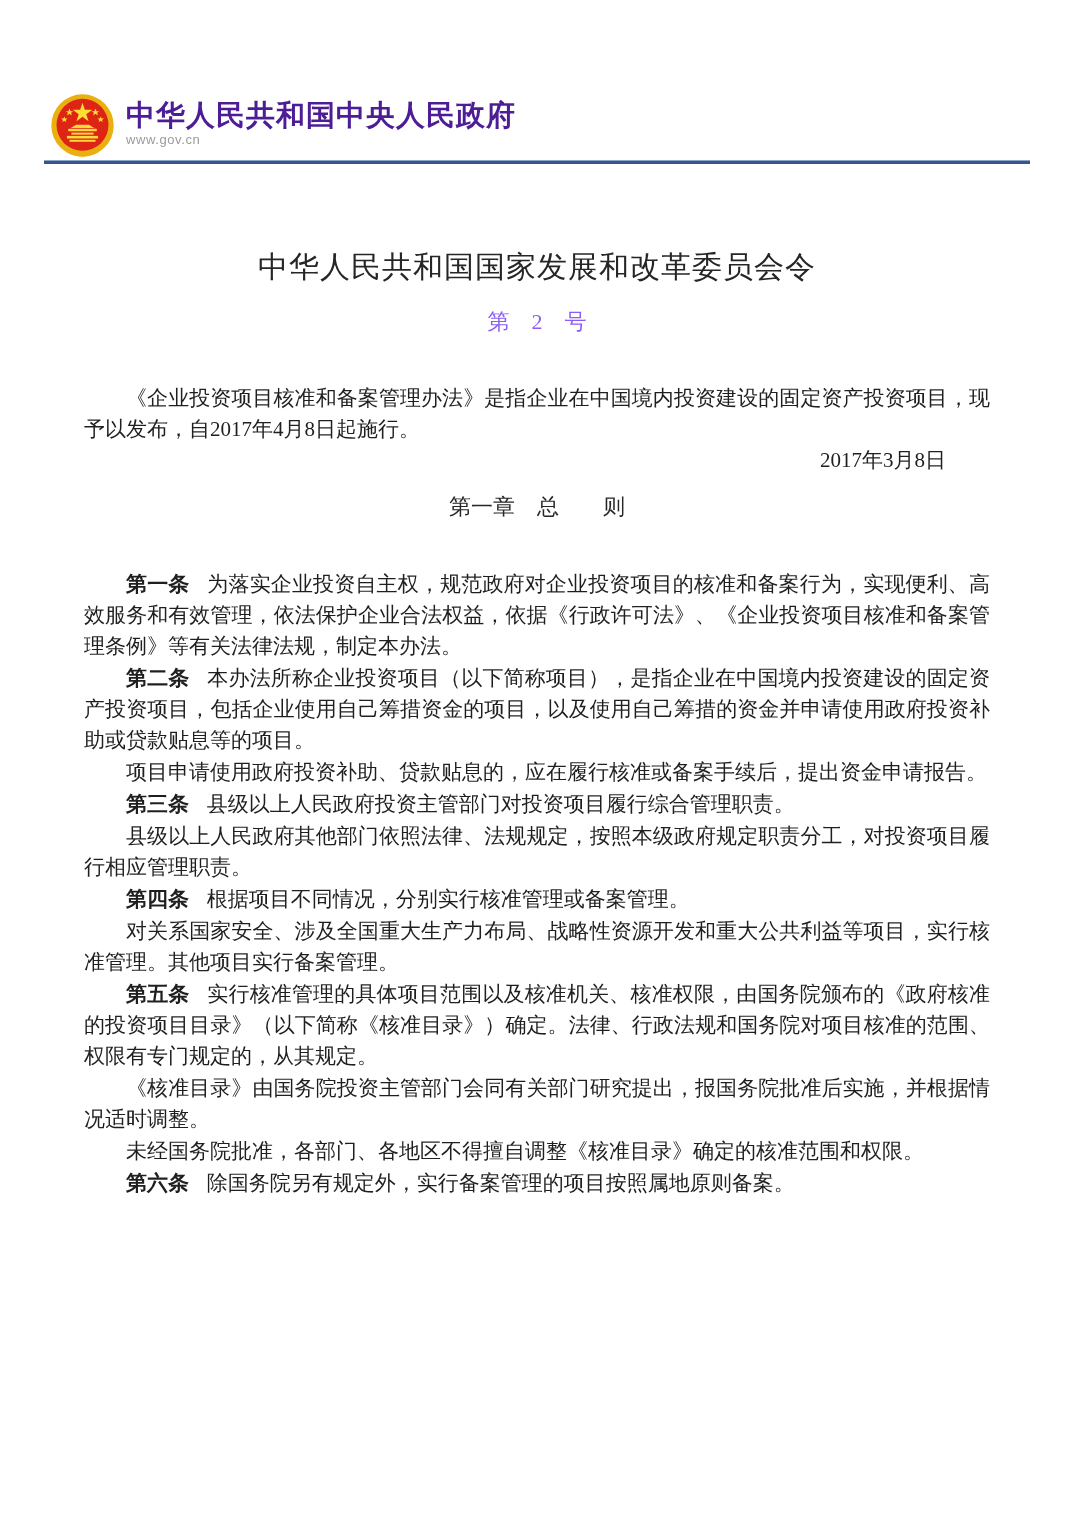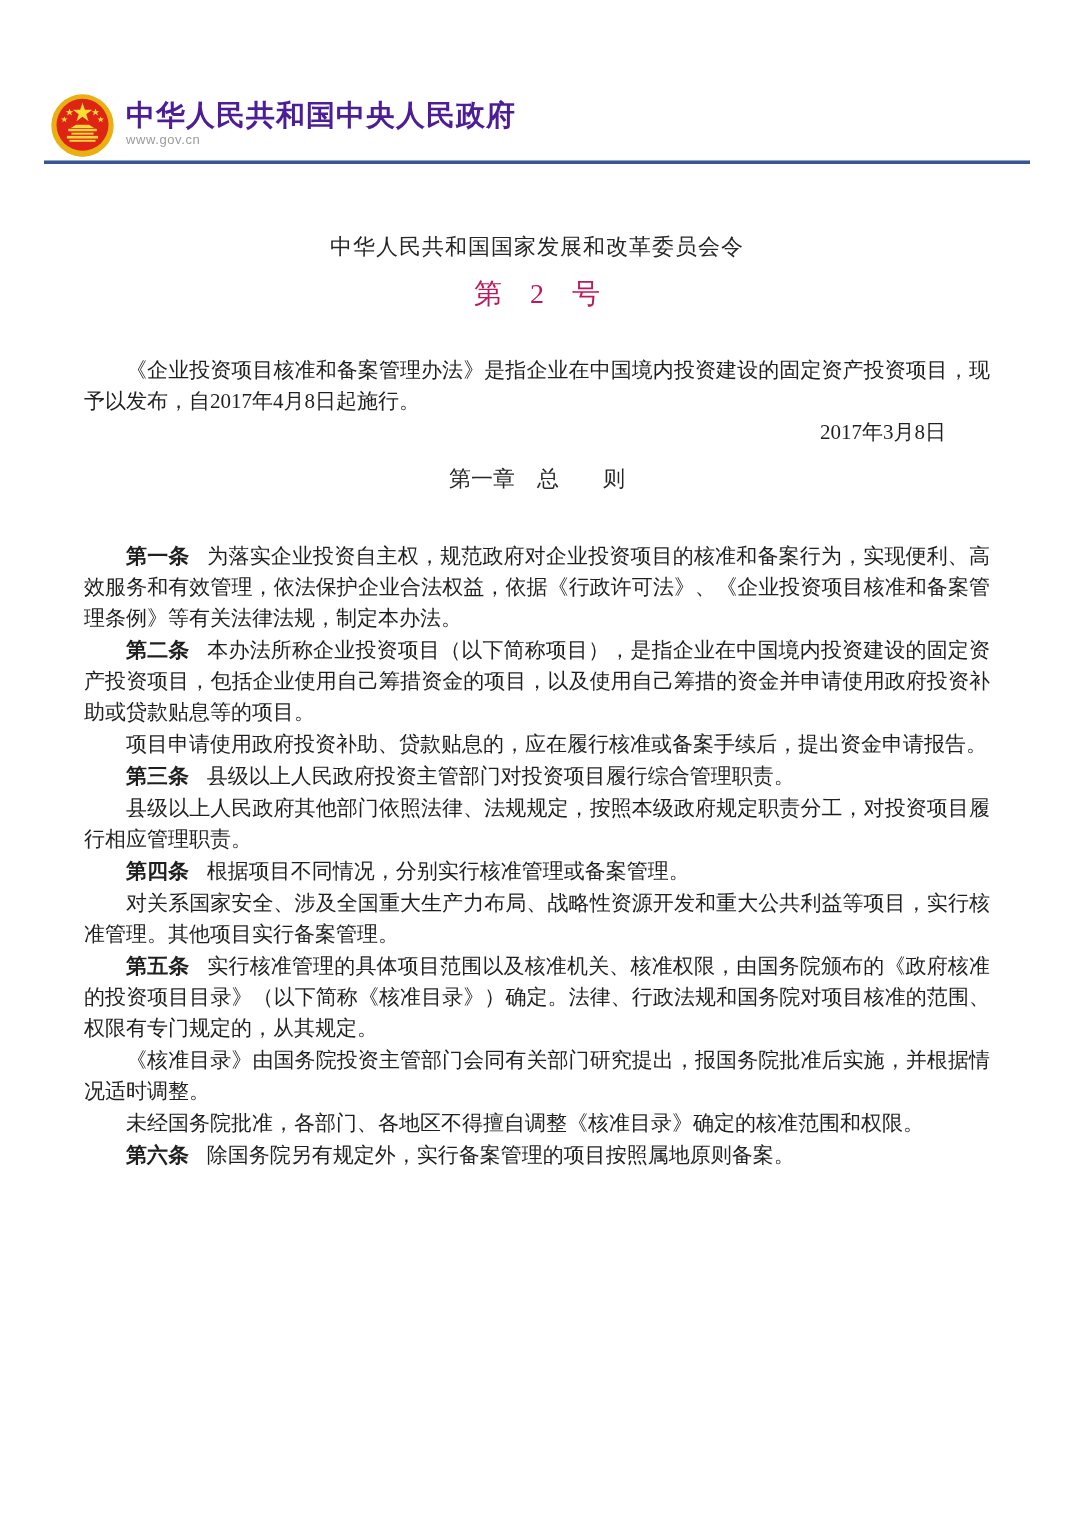--- a/index.html
+++ b/index.html
@@ -58,33 +58,33 @@
     border-top: 1px solid #8ea4c8;
   }
 
   
   .doc {
     margin: 0 84px;
     font-size: 21px;
     line-height: 31px;
   }
   .decree-title {
-    margin: 68px 0 0 0;
+    margin: 88px 0 0 0;
     text-align: center;
-    font-size: 22px;
+    font-size: 30px;
     font-weight: normal;
     line-height: 30px;
     letter-spacing: 1px;
     color: #262626;
   }
   .decree-number {
-    margin-top: 16px;
+    margin-top: 24px;
     text-align: center;
-    font-size: 28px;
-    color: #be185d;
+    font-size: 22px;
+    color: #8b5cf6;
   }
   .intro {
     margin: 46px 0 0 0;
     text-align: justify;
     text-indent: 2em;
   }
   .signature {
     margin-top: 3px;
     text-align: right;
     padding-right: 42px;

